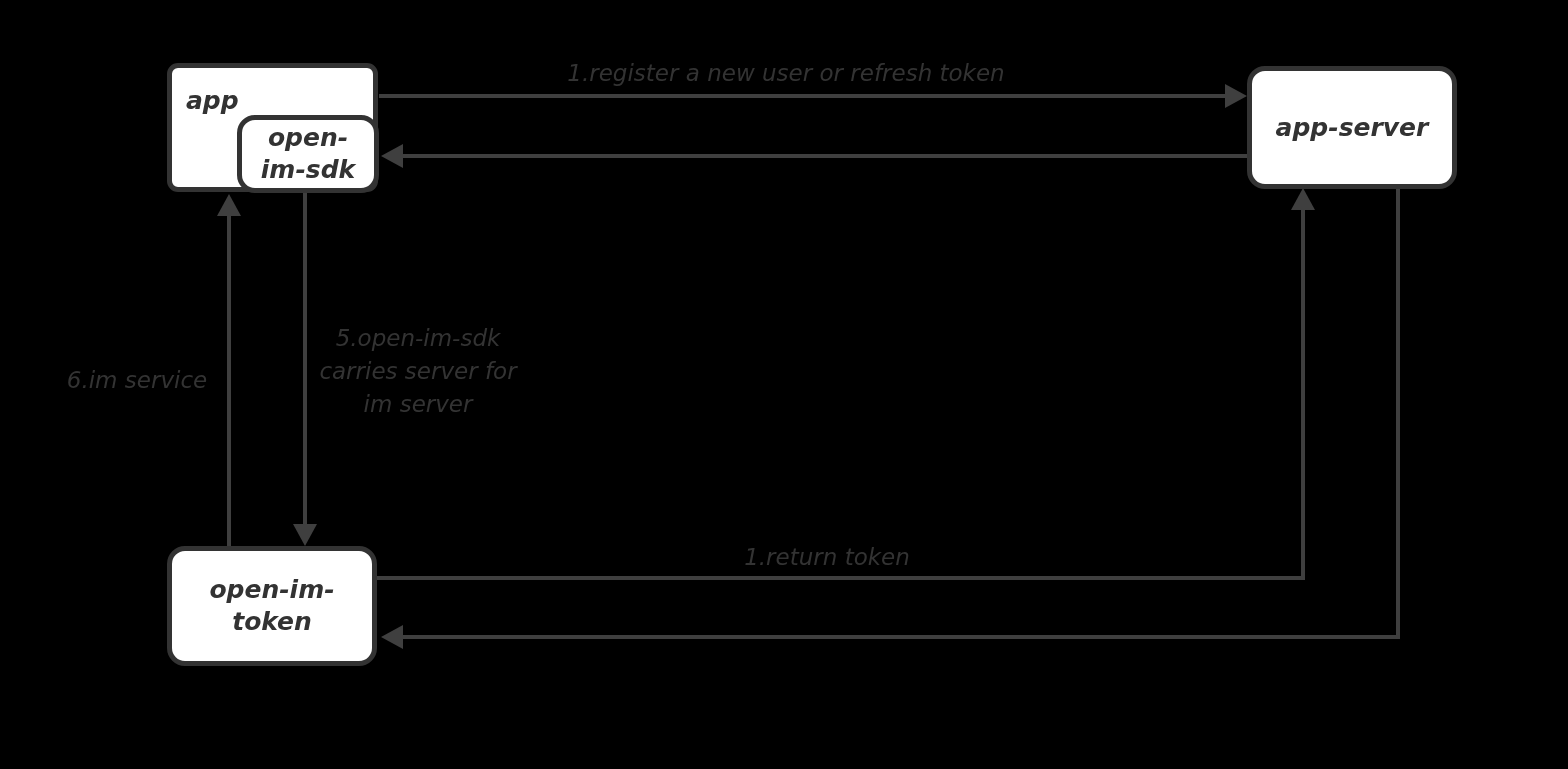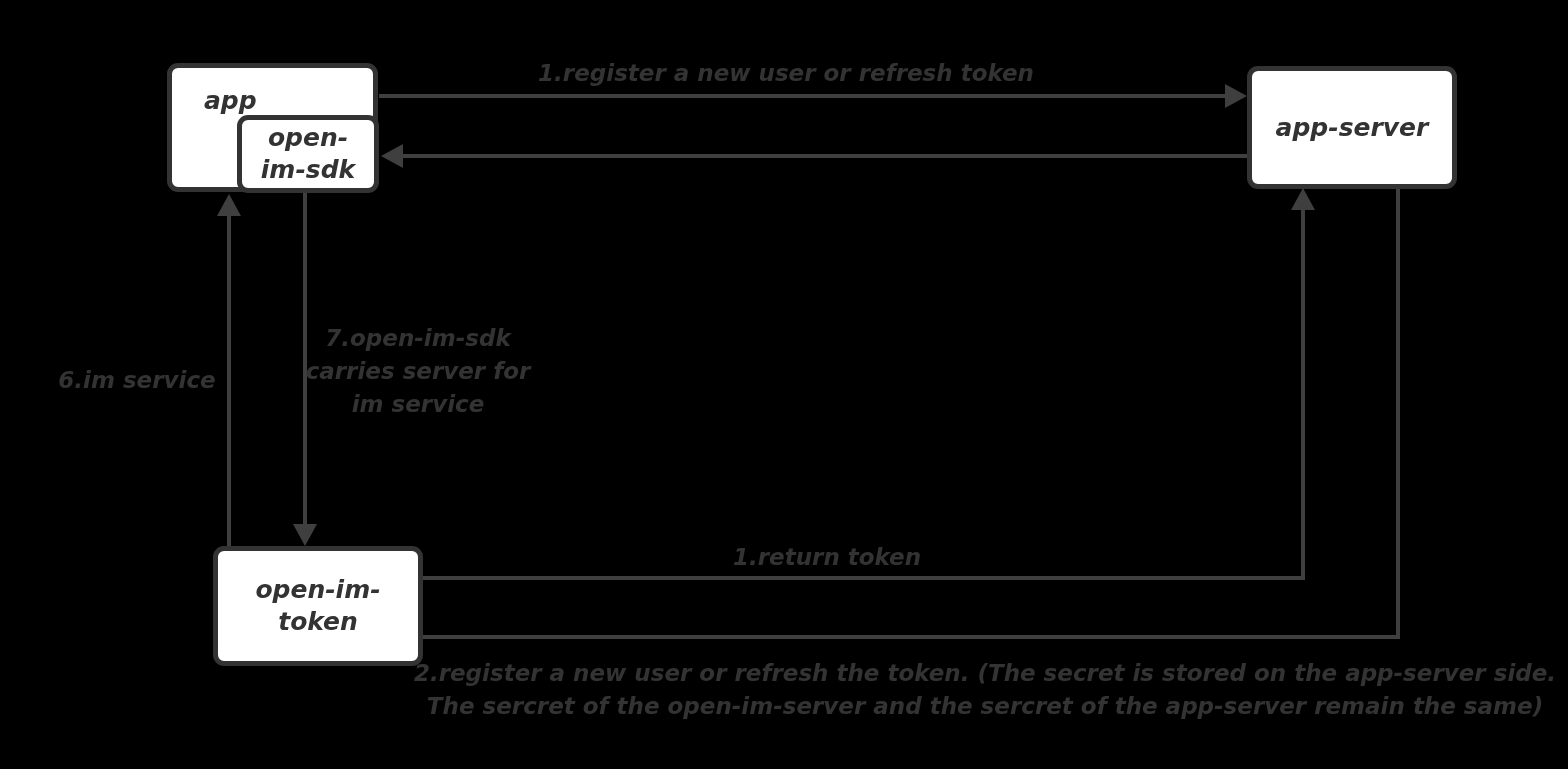--- a/index.html
+++ b/index.html
@@ -30,26 +30,27 @@
     font-weight: 700;
     font-size: 25px;
     line-height: 32px;
   }
   .node.centered {
     display: flex;
     flex-direction: column;
     align-items: center;
     justify-content: center;
     text-align: center;
+    border-radius: 18px;
   }
   #node-app            { left: 167px; top: 63px;  width: 211px; height: 129px; }
-  #node-app .corner-label { position: absolute; left: 32px; top: 17px; text-align: center; }
+  #node-app .corner-label { position: absolute; left: 14px; top: 17px; text-align: center; }
   #node-sdk            { left: 237px; top: 115px; width: 142px; height: 78px; z-index: 2; }
   #node-app-server     { left: 1247px; top: 66px; width: 210px; height: 123px; }
-  #node-open-im-server { left: 167px; top: 546px; width: 210px; height: 120px; margin-left: 46px; }
+  #node-open-im-server { left: 167px; top: 546px; width: 210px; height: 120px; }
   .node span { display: block; }
   
   .hline, .vline { position: absolute; background: var(--line); }
   .hline { height: 4px; }
   .vline { width: 4px; }
   #e1-line  { left: 379px;  top: 94px;  width: 848px; }
   #e4-line  { left: 401px;  top: 154px; width: 846px; }
   #e5-line  { left: 303px;  top: 193px; height: 333px; }
   #e6-line  { left: 227px;  top: 214px; height: 332px; }
   #e3-hline { left: 377px;  top: 576px; width: 928px; }
@@ -67,21 +68,21 @@
   #e5-arrow { left: 293px;  top: 524px; }
   #e6-arrow { left: 217px;  top: 194px; }
   #e3-arrow { left: 1291px; top: 188px; }
   #e2-arrow { left: 381px;  top: 625px; }
   
   .edge-label {
     position: absolute;
     transform: translate(-50%, -50%);
     color: var(--text);
     font-style: italic;
-    font-weight: 700;
+    font-weight: 400;
     font-size: 23px;
     line-height: 33px;
     white-space: nowrap;
     text-align: center;
   }
   .edge-label span { display: block; }
   #lbl-e1 { left: 786px; top: 73px;  }
   #lbl-e4 { left: 743px; top: 184px; }
   #lbl-e5 { left: 418px; top: 371px; }
   #lbl-e6 { left: 137px; top: 380px; }
@@ -124,27 +125,23 @@
 
   <div class="node centered" id="node-open-im-server">
     <span>open-im-</span>
     <span>token</span>
   </div>
 
   <div class="edge-label" id="lbl-e1">1.register a new user or refresh token</div>
 
 
   <div class="edge-label" id="lbl-e5">
-    <span>7.open-im-sdk</span>
+    <span>5.open-im-sdk</span>
     <span>carries server for</span>
-    <span>im service</span>
+    <span>im server</span>
   </div>
 
   <div class="edge-label" id="lbl-e6">6.im service</div>
 
   <div class="edge-label" id="lbl-e3">1.return token</div>
 
-  <div class="edge-label" id="lbl-e2">
-    <span>2.register a new user or refresh the token. (The secret is stored on the app-server side.</span>
-    <span>The sercret of the open-im-server and the sercret of the app-server remain the same)</span>
-  </div>
 
 </div>
 
 </body></html>

